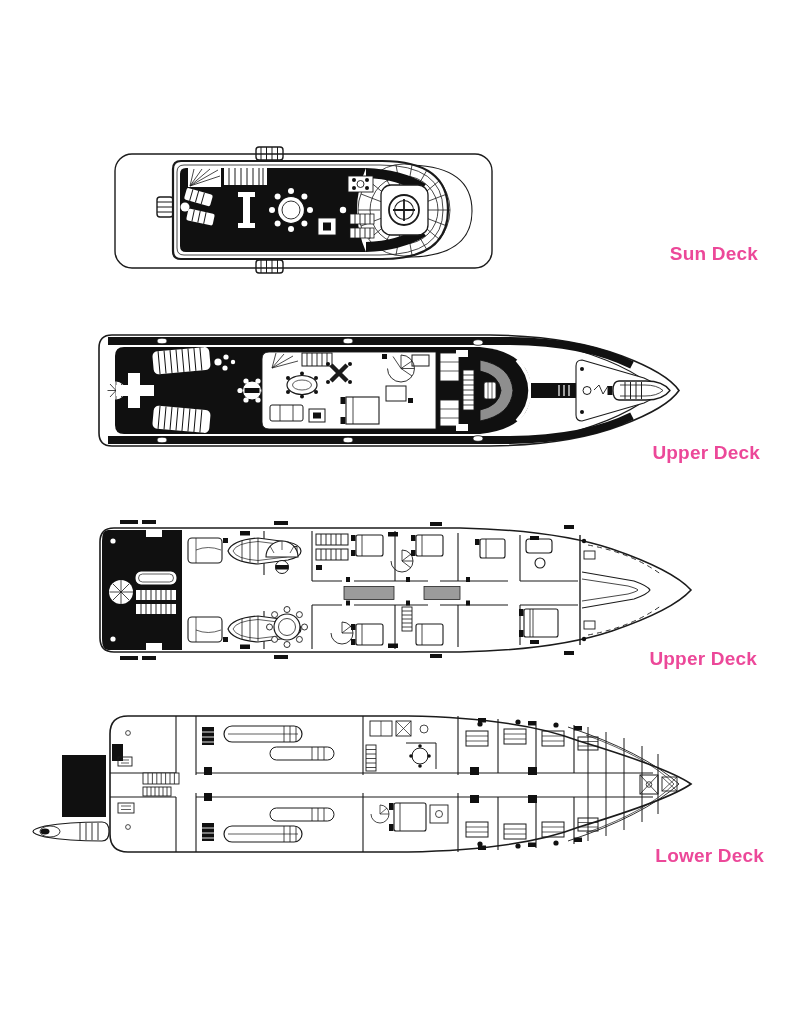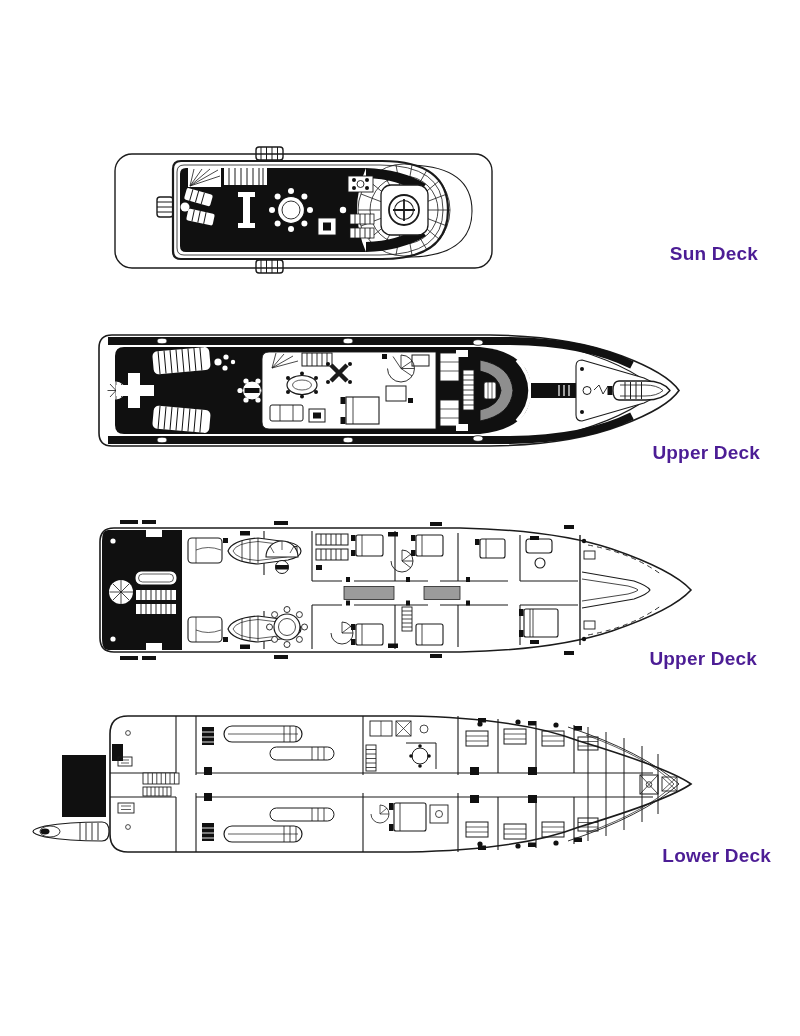--- a/index.html
+++ b/index.html
@@ -1,19 +1,19 @@
 <!DOCTYPE html>
 <html><head>
 <meta charset="utf-8">
 <style>
   html,body{margin:0;padding:0;background:#fff;}
   .canvas{position:relative;width:800px;height:1036px;background:#ffffff;overflow:hidden;
           font-family:"Liberation Sans", sans-serif;}
   .deck-svg{position:absolute;}
-  .deck-label{position:absolute;font-weight:700;font-size:19px;color:#4c1d95;
+  .deck-label{position:absolute;font-weight:700;font-size:19px;color:#ec4899;
               letter-spacing:.2px;white-space:nowrap;}
   svg{display:block;}
 </style>
 </head>
 <body>
 
 <div class="canvas">
 
   <svg class="deck-svg" style="left:110px;top:145px" width="390" height="130" viewBox="0 0 390 130">
     <g stroke="#1b1b1b" fill="none" stroke-width="1.4">
@@ -468,15 +468,15 @@
       <g fill="#101010" stroke="none">
         <rect x="450" y="13" width="8" height="4.5"></rect>
           <rect x="500" y="16" width="8" height="4.5"></rect>
           <rect x="546" y="21" width="8" height="4.5"></rect>
         <rect x="450" y="140.5" width="8" height="4.5"></rect>
           <rect x="500" y="137.5" width="8" height="4.5"></rect>
           <rect x="546" y="132.5" width="8" height="4.5"></rect>
       </g>
     </g>
   </svg>
-  <div class="deck-label" style="top:845px;right:29px">Lower Deck</div>
+  <div class="deck-label" style="top:845px;right:36px">Lower Deck</div>
 
 </div>
 
 </body></html>

